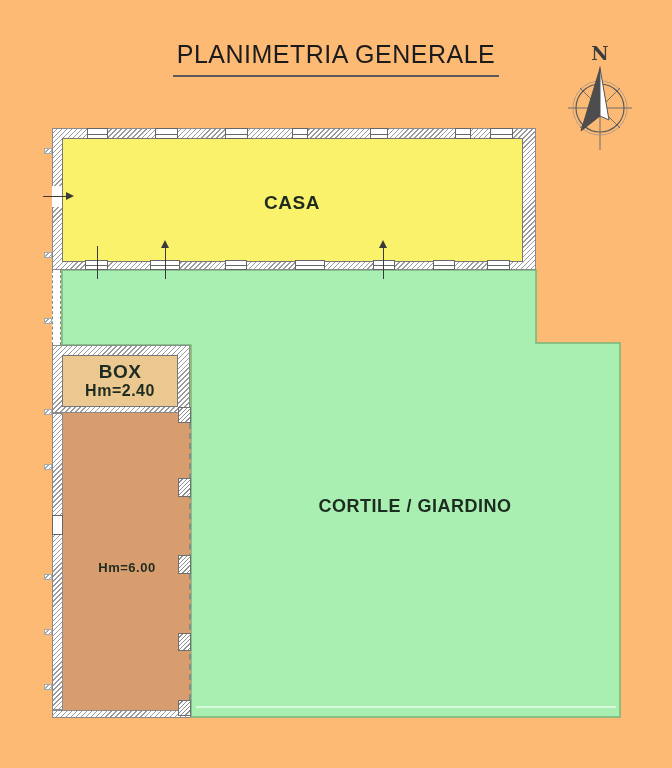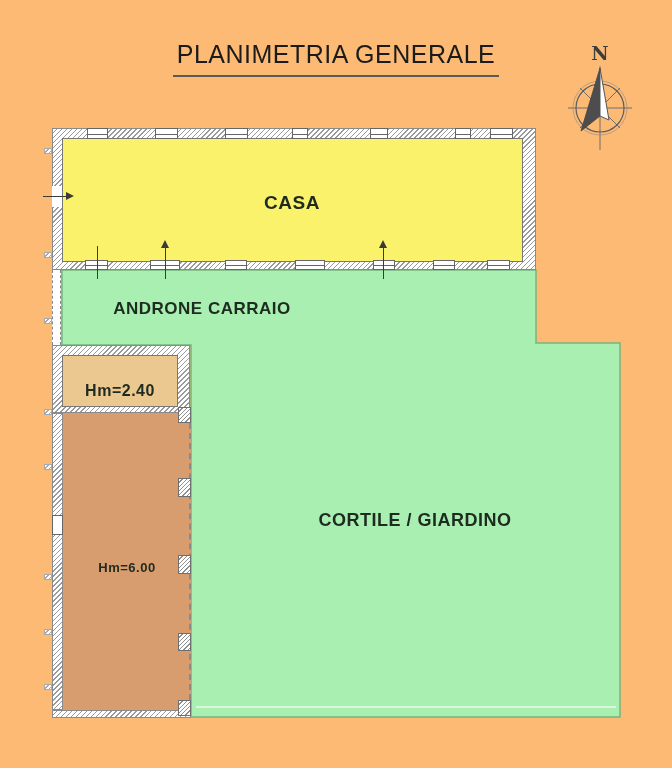--- a/index.html
+++ b/index.html
@@ -121,18 +121,18 @@
   <div class="abs tick" style="top:148px"></div>
   <div class="abs tick" style="top:252px"></div>
   <div class="abs tick" style="top:318px"></div>
   <div class="abs tick" style="top:409px"></div>
   <div class="abs tick" style="top:464px"></div>
   <div class="abs tick" style="top:574px"></div>
   <div class="abs tick" style="top:629px"></div>
   <div class="abs tick" style="top:684px"></div>
 
   <div class="abs lbl" style="left:212px;top:192px;width:160px;font-size:19px">CASA</div>
-  <div class="abs lbl" style="left:92px;top:299px;width:220px;font-size:17px">ANDRONE CARRAIO</div>
+  <div class="abs lbl" style="left:40px;top:361px;width:160px;font-size:19px">BOX</div>
   <div class="abs lbl sub" style="left:40px;top:382px;width:160px;font-size:16px">Hm=2.40</div>
   <div class="abs lbl sub" style="left:42px;top:560px;width:170px;font-size:13px">Hm=6.00</div>
-  <div class="abs lbl" style="left:295px;top:510px;width:240px;font-size:18px">CORTILE / GIARDINO</div>
+  <div class="abs lbl" style="left:295px;top:496px;width:240px;font-size:18px">CORTILE / GIARDINO</div>
 
 </div>
 
 </body></html>

